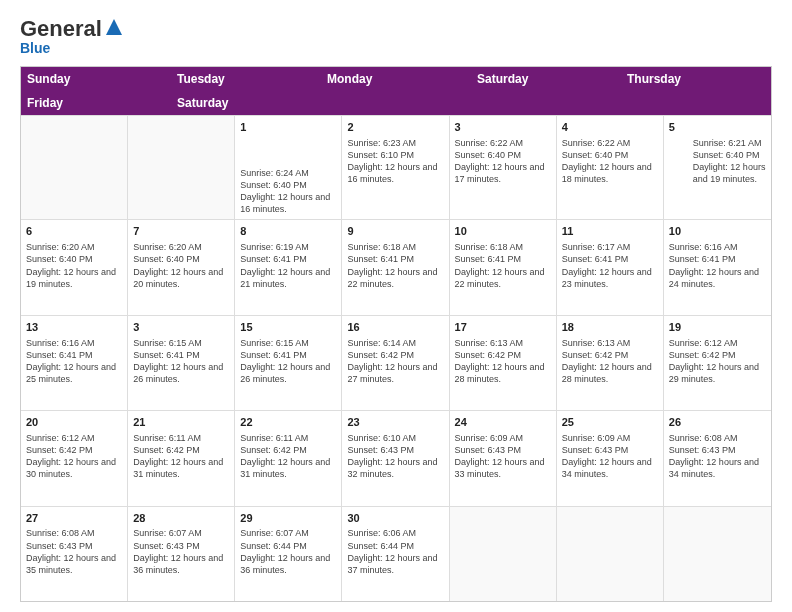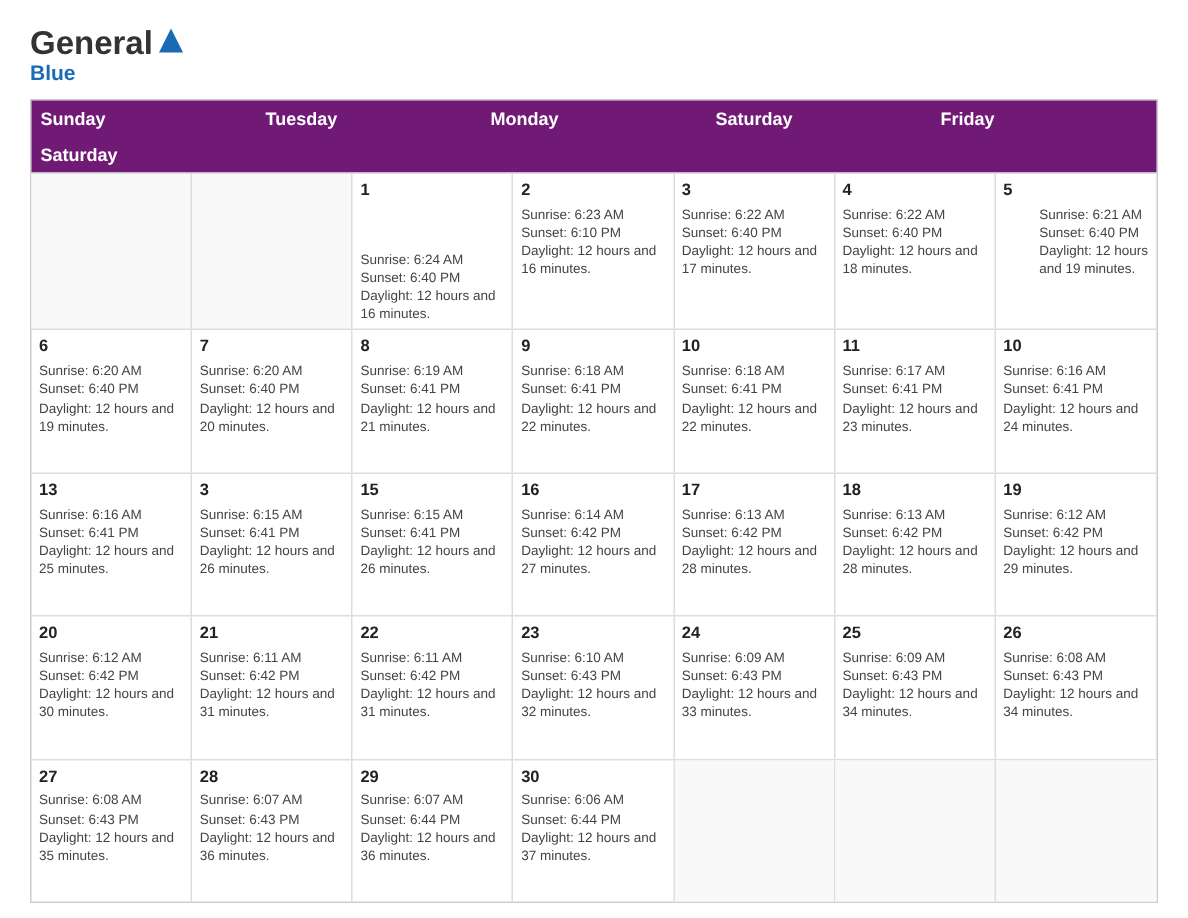--- a/index.html
+++ b/index.html
@@ -118,20 +118,21 @@
       <div class="location-title"></div>
     </div>
   </div>
 
   <div class="calendar">
     <div class="cal-header-row">
     <div class="cal-header-cell">Sunday</div>
         <div class="cal-header-cell">Tuesday</div>
         <div class="cal-header-cell">Monday</div>
         <div class="cal-header-cell">Saturday</div>
+        <div class="cal-header-cell">Thursday</div>
         <div class="cal-header-cell">Friday</div>
         <div class="cal-header-cell">Saturday</div>
       </div>
     <div class="cal-body">
     <div class="cal-row">
           <div class="cal-cell empty"></div>
           <div class="cal-cell empty"></div>
           <div class="cal-cell">
             <div class="day-num">1</div>
             <div class="cell-text" style="white-space: pre-wrap; margin-top: 32px;">Sunrise: 6:24 AM

